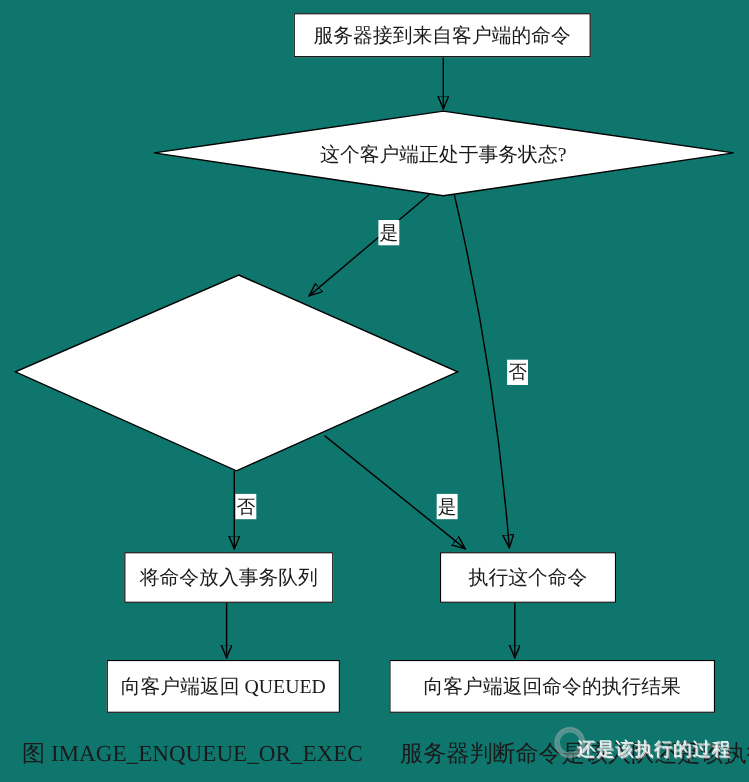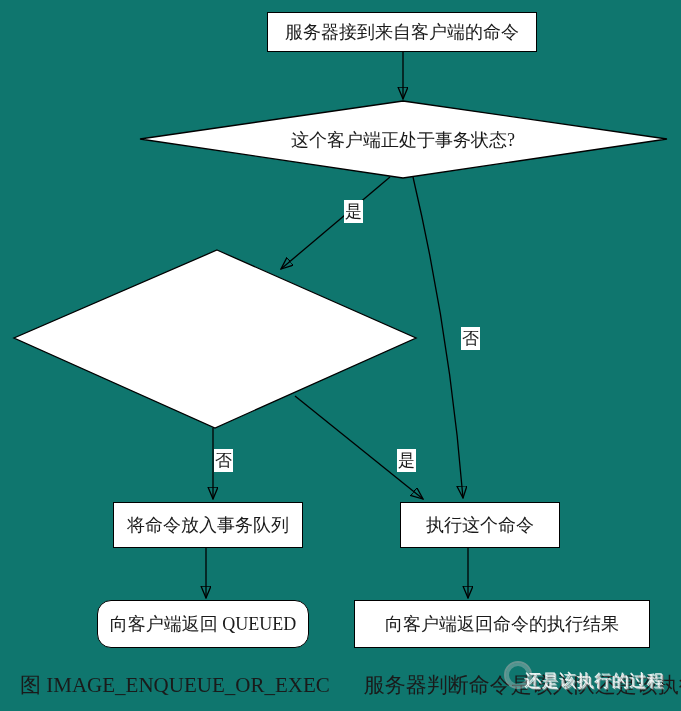--- a/index.html
+++ b/index.html
@@ -83,21 +83,21 @@
     <line x1="206" y1="548" x2="206" y2="598" marker-end="url(#arrow)"></line>
     <line x1="468" y1="548" x2="468" y2="598" marker-end="url(#arrow)"></line>
   </svg>
 
   <div class="node" style="left:267px;top:12px;width:270px;height:40px;">服务器接到来自客户端的命令</div>
 
   <div class="node" style="left:113px;top:502px;width:190px;height:46px;">将命令放入事务队列</div>
 
   <div class="node" style="left:400px;top:502px;width:160px;height:46px;">执行这个命令</div>
 
-  <div class="node" style="left:97px;top:600px;width:212px;height:48px;border-radius:14px;">向客户端返回 QUEUED</div>
+  <div class="node" style="left:97px;top:600px;width:212px;height:48px;">向客户端返回 QUEUED</div>
 
   <div class="node" style="left:330px;top:600px;width:296px;height:48px;margin-left:24px;">向客户端返回命令的执行结果</div>
 
   <div class="dtext" style="left:268px;top:126px;width:270px;">这个客户端正处于事务状态?</div>
 
 
   <div class="edge-label" style="left:344px;top:200px;">是</div>
 
   <div class="edge-label" style="left:461px;top:327px;">否</div>
 

